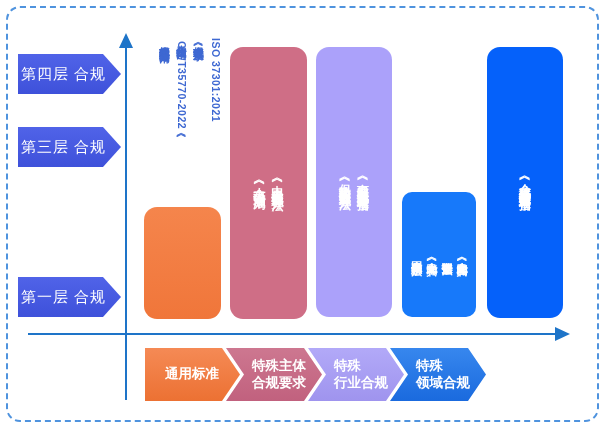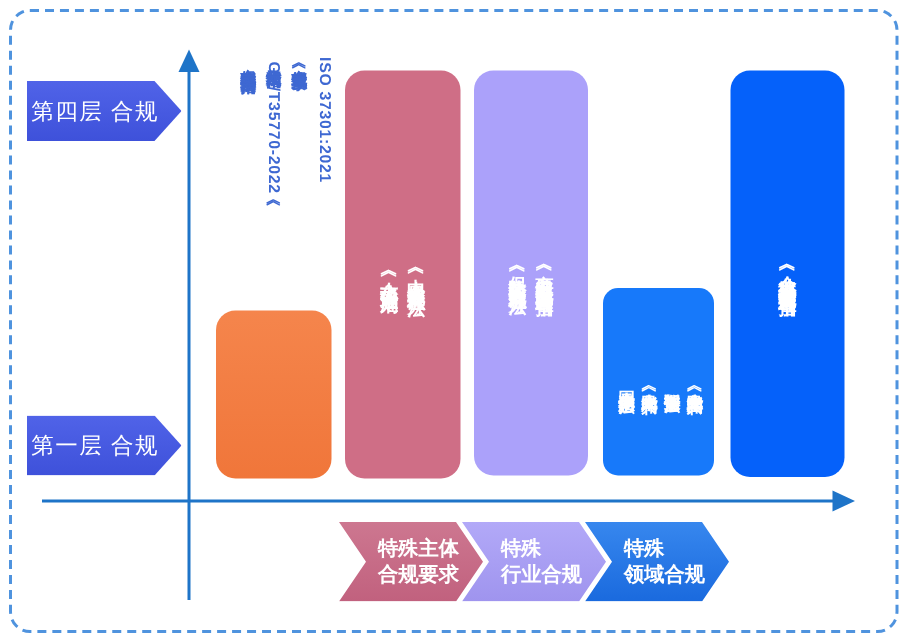--- a/index.html
+++ b/index.html
@@ -83,20 +83,23 @@
   <div class="frame"></div>
 
   <div class="v-axis"></div>
   <div class="v-axis-head"></div>
   <div class="h-axis"></div>
   <div class="h-axis-head"></div>
 
   <div class="layer layer4">
     <span>第四层 合规</span>
   </div>
+  <div class="layer layer3">
+    <span>第三层 合规</span>
+  </div>
   <div class="layer layer1">
     <span>第一层 合规</span>
   </div>
 
   <div class="note">ISO 37301:2021
 《合规管理体系要求
 及使用指南》GB/T35770-2022《
 合规管理体系要求及使用指南》</div>
 
   <div class="bar bar-orange">
@@ -113,20 +116,21 @@
   <div class="bar bar-smallblue">
     <span class="bar-text">《中华人民共和国
 数据安全法》
 《中华人民共和
 国个人信息保护法》</span>
   </div>
   <div class="bar bar-bigblue">
     <span class="bar-text">《企业境外经营合规管理指引》</span>
   </div>
 
+  <div class="xcat xcat1">通用标准</div>
   <div class="xcat xcat2">特殊主体
 合规要求</div>
   <div class="xcat xcat3">特殊
 行业合规</div>
   <div class="xcat xcat4">特殊
 领域合规</div>
 
 </div>
 
 </body></html>

